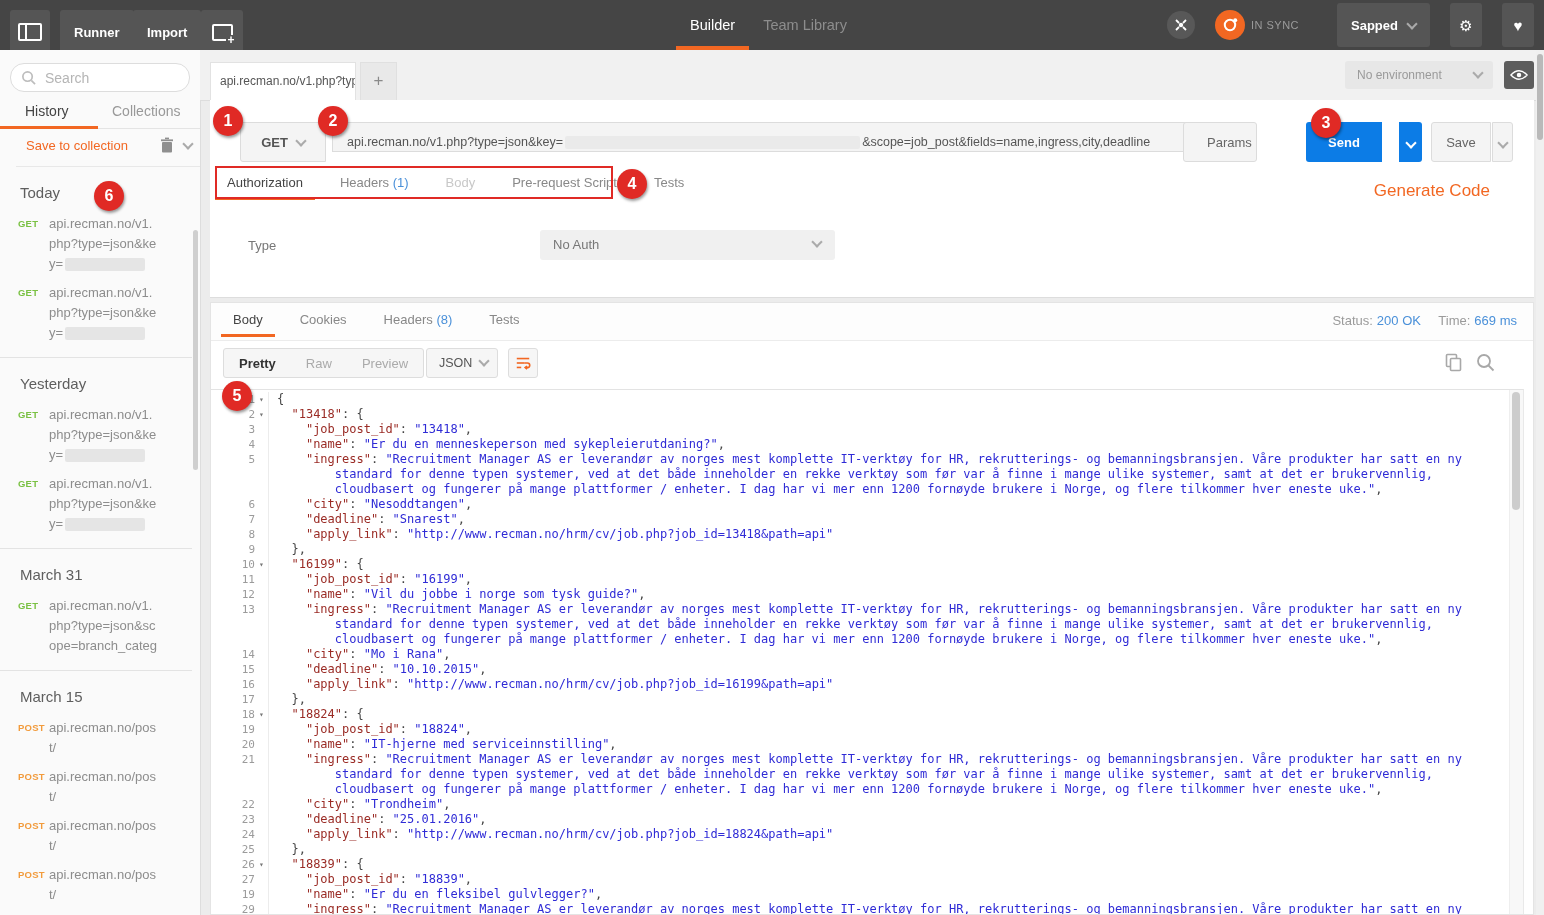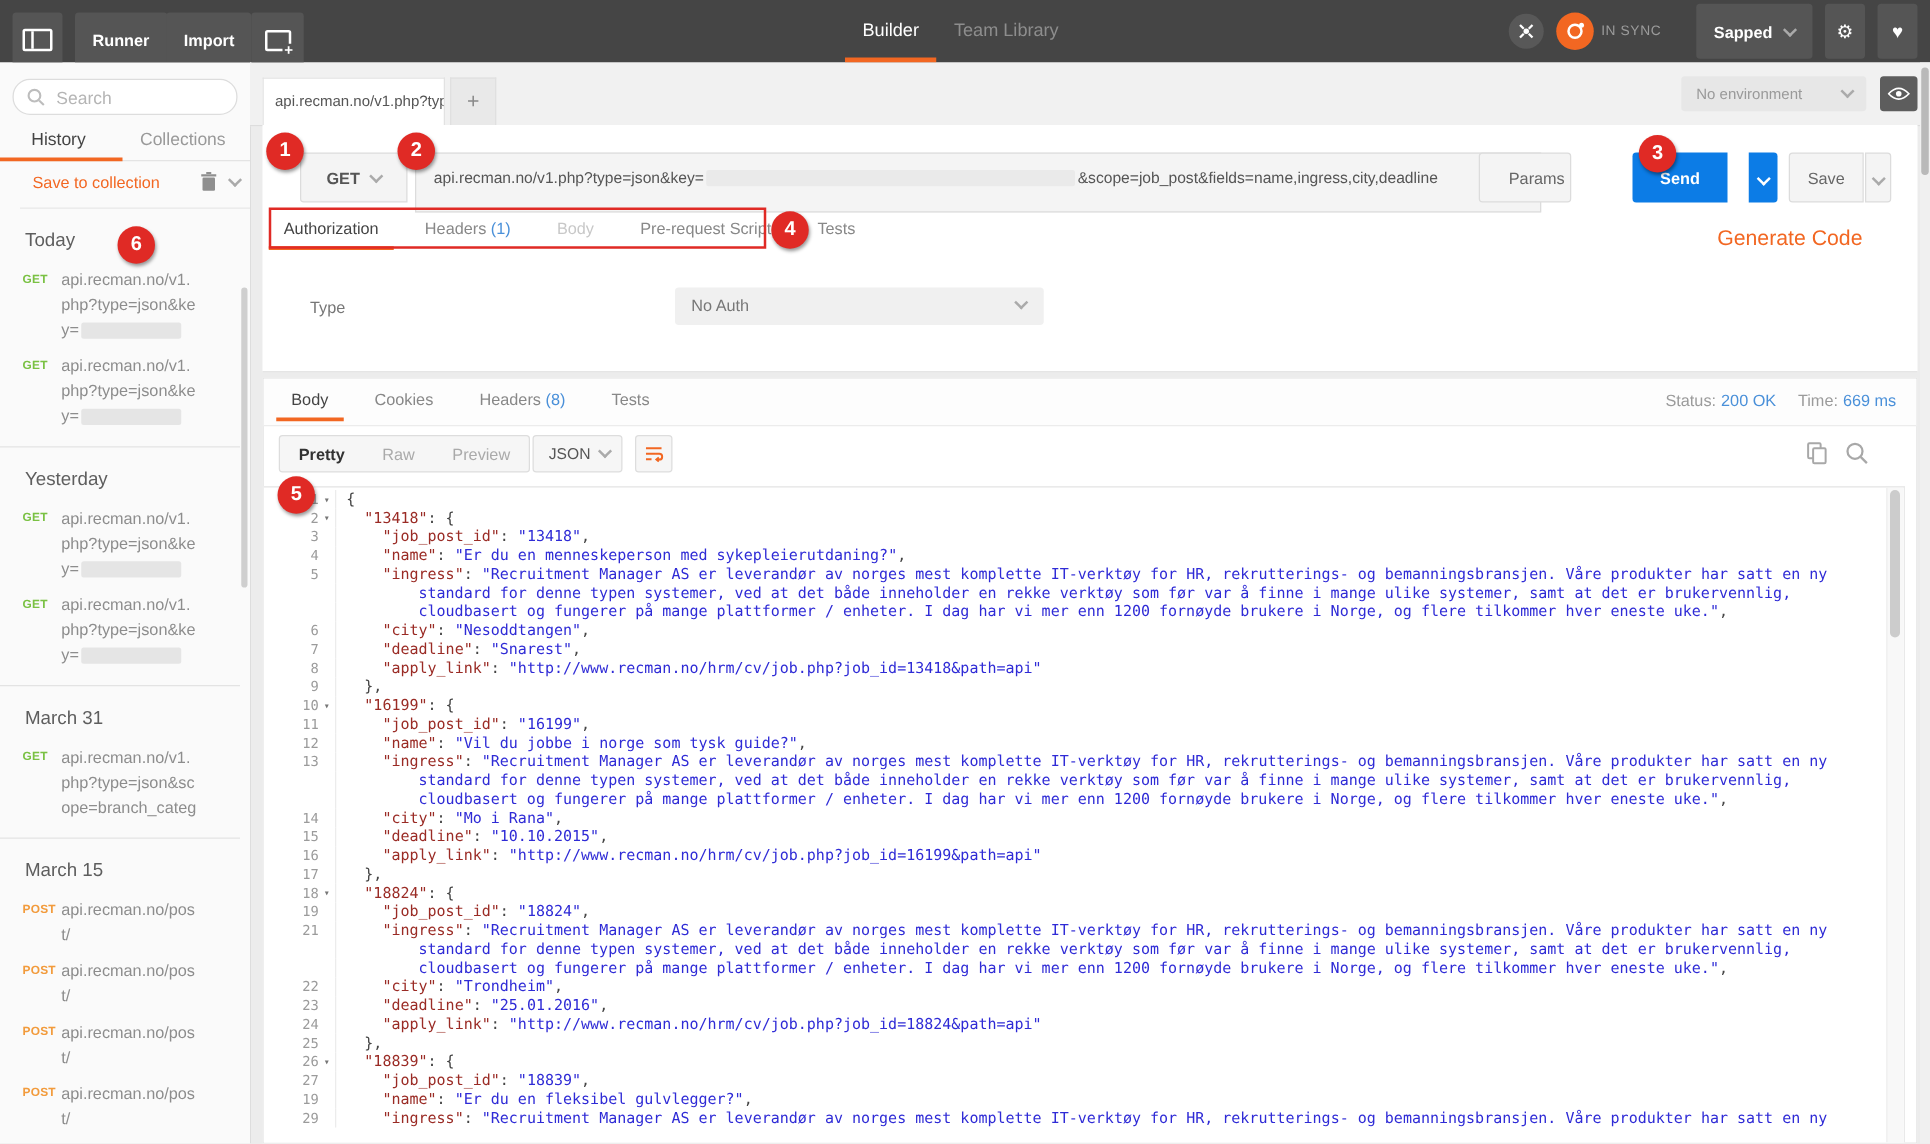--- a/index.html
+++ b/index.html
@@ -12,21 +12,21 @@
           display:flex;align-items:center;justify-content:center;padding:0 14px;}
   .icon-columns{display:inline-block;width:20px;height:14px;border:2px solid #fff;border-radius:2px;position:relative;}
   .icon-columns:after{content:"";position:absolute;left:5px;top:0;bottom:0;width:2px;background:#fff;}
   .icon-newwin{display:inline-block;width:17px;height:13px;border:2px solid #fff;border-radius:2px;position:relative;}
   .icon-newwin i{position:absolute;right:-5px;bottom:-6px;font-style:normal;font-size:12px;font-weight:bold;
                  color:#fff;background:#555;line-height:10px;padding:0 1px;}
   .tb-nav{position:absolute;left:676px;top:0;height:49px;display:flex;}
   .tb-tab{position:relative;height:50px;line-height:50px;padding:0 14px;font-size:14.5px;color:#fff;cursor:pointer;}
   .tb-tab.dim{color:#8d8d8d;}
   .tb-tab.active:after{content:"";position:absolute;left:0;right:0;bottom:0;height:4px;background:#f26722;}
-  .tb-right{position:absolute;right:10px;top:0;height:50px;display:flex;align-items:center;gap:10px;}
+  .tb-right{position:absolute;right:10px;top:0;height:50px;display:flex;align-items:center;gap:20px;}
   .circ{width:28px;height:28px;border-radius:50%;display:flex;align-items:center;justify-content:center;border:none;cursor:pointer;}
   .circ.dark{background:#585858;}
   .circ.orange{background:#f26722;width:30px;height:30px;}
   .sync-label{font-size:11px;color:#9b9b9b;letter-spacing:.5px;margin-left:6px;}
   .sync-wrap{display:flex;align-items:center;margin-right:18px;}
   .acct{position:static;display:flex;gap:10px;align-items:center;}
   .glyph{font-size:15px;line-height:1;color:#fff;}
   .chev{display:inline-block;width:6px;height:6px;border-right:2px solid #aaa;border-bottom:2px solid #aaa;
         transform:rotate(45deg);margin-top:-3px;}
   
@@ -67,21 +67,21 @@
   .env-select{position:absolute;left:1345px;top:61px;width:148px;height:28px;background:#e7e7e7;border-radius:3px;
               font-size:12px;color:#9a9a9a;line-height:28px;padding-left:12px;box-sizing:border-box;cursor:pointer;}
   .env-select .chev{position:absolute;right:11px;top:11px;}
   .env-eye{position:absolute;left:1504px;top:61px;width:30px;height:28px;background:#5d5d5d;border-radius:3px;border:none;
            display:flex;align-items:center;justify-content:center;cursor:pointer;}
   
   .req-card{position:absolute;left:210px;top:100px;width:1324px;height:198px;background:#fff;border-bottom:1px solid #ddd;box-sizing:border-box;}
   .method-select{position:absolute;left:30px;top:22px;width:86px;height:40px;background:#f4f4f4;border:1px solid #dcdcdc;
                  box-sizing:border-box;border-radius:3px 0 0 3px;font-size:13px;font-weight:bold;color:#555;
                  display:flex;align-items:center;justify-content:center;gap:9px;cursor:pointer;}
-  .url-field{position:absolute;left:122px;top:22px;width:901px;height:48px;background:#f4f4f4;border:1px solid #dcdcdc;
+  .url-field{position:absolute;left:122px;top:22px;width:901px;height:30px;background:#f4f4f4;border:1px solid #dcdcdc;
              box-sizing:border-box;font-size:12.5px;color:#555;line-height:38px;padding-left:14px;white-space:nowrap;overflow:hidden;}
   .btn-gray{position:absolute;top:22px;height:40px;background:#f4f4f4;border:1px solid #dcdcdc;box-sizing:border-box;border-radius:3px;
             font-family:inherit;font-size:13px;color:#666;cursor:pointer;}
   .btn-params{left:973px;width:74px;padding-left:23px;}
   .btn-send{position:absolute;left:1096px;top:22px;width:76px;height:40px;background:#0c7ce6;border:none;border-radius:3px 0 0 3px;
             color:#fff;font-family:inherit;font-size:13px;font-weight:bold;cursor:pointer;}
   .btn-send-chev{position:absolute;left:1189px;top:22px;width:23px;height:40px;background:#0c7ce6;border:none;border-radius:0 3px 3px 0;cursor:pointer;}
   .btn-send-chev .chev{border-color:#fff;}
   .btn-save{left:1221px;width:60px;border-radius:3px 0 0 3px;}
   .btn-save-chev{left:1282px;width:21px;border-radius:0 3px 3px 0;}
@@ -557,20 +557,27 @@
           </div>
           <div class="cl">
             <span class="ln">
               <b class="num">19</b>
               <i class="fold hid">▾</i>
             </span>
             <span class="cc"><span class="p">    </span><span class="k">"job_post_id"</span><span class="p">: </span><span class="v">"18824"</span><span class="p">,</span></span>
           </div>
           <div class="cl">
             <span class="ln">
+              <b class="num">20</b>
+              <i class="fold hid">▾</i>
+            </span>
+            <span class="cc"><span class="p">    </span><span class="k">"name"</span><span class="p">: </span><span class="v">"IT-hjerne med serviceinnstilling"</span><span class="p">,</span></span>
+          </div>
+          <div class="cl">
+            <span class="ln">
               <b class="num">21</b>
               <i class="fold hid">▾</i>
             </span>
             <span class="cc"><span class="p">    </span><span class="k">"ingress"</span><span class="p">: </span><span class="v">"Recruitment Manager AS er leverandør av norges mest komplette IT-verktøy for HR, rekrutterings- og bemanningsbransjen. Våre produkter har satt en ny</span></span>
           </div>
           <div class="cl">
             <span class="ln">
               <b class="num"></b>
               <i class="fold hid">▾</i>
             </span>

